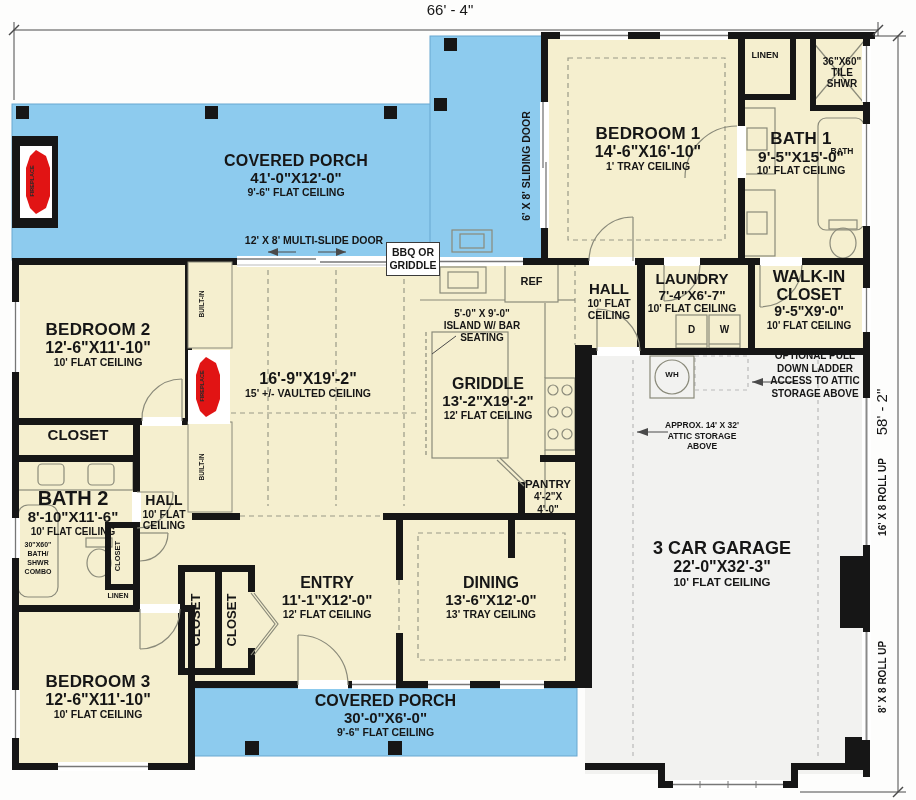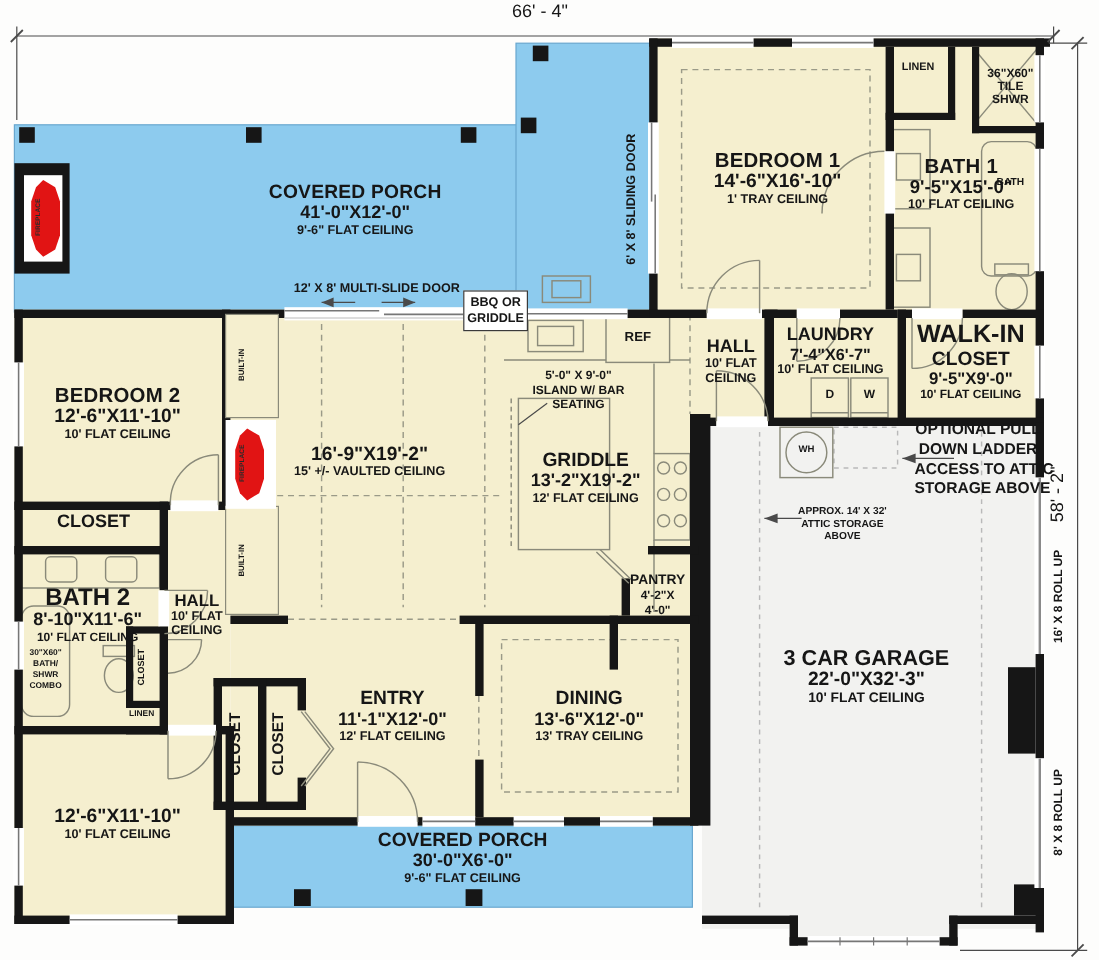--- a/index.html
+++ b/index.html
@@ -368,21 +368,21 @@
 </div>
 
 <div class="lbl" style="left:676px;top:324px;width:31px;font-size:10px">
       <span>D</span>
     </div>
 <div class="lbl" style="left:709px;top:324px;width:31px;font-size:10px">
       <span>W</span>
     </div>
 
 <div class="lbl" style="left:748px;top:267px;width:122px">
-  <span style="font-size:21px">WALK-IN</span>
+  <span style="font-size:17px">WALK-IN</span>
   <span style="font-size:16px">CLOSET</span>
   <span style="font-size:14px">9'-5"X9'-0"</span>
   <span style="font-size:10px">10' FLAT CEILING</span>
 </div>
 
 <div class="lbl" style="left:18px;top:320px;width:160px">
   <span class="t1">BEDROOM 2</span>
   <span class="t2" style="font-size:16px">12'-6"X11'-10"</span>
   <span class="t3">10' FLAT CEILING</span>
 </div>
@@ -446,20 +446,21 @@
 
 <div class="lbl rot" style="left:92px;top:548px;width:60px;height:16px;font-size:7.5px">
       <span>CLOSET</span>
     </div>
 
 <div class="lbl" style="left:98px;top:592px;width:40px;font-size:7px">
       <span>LINEN</span>
     </div>
 
 <div class="lbl" style="left:18px;top:672px;width:160px">
+  <span class="t1">BEDROOM 3</span>
   <span class="t2" style="font-size:16px">12'-6"X11'-10"</span>
   <span class="t3">10' FLAT CEILING</span>
 </div>
 
 <div class="lbl rot" style="left:149px;top:610px;width:100px;height:20px;font-size:13px">
       <span>CLOSET</span>
     </div>
 <div class="lbl rot" style="left:185px;top:610px;width:100px;height:20px;font-size:13px">
       <span>CLOSET</span>
     </div>
@@ -485,21 +486,21 @@
 <div class="lbl" style="left:632px;top:538px;width:180px">
   <span style="font-size:18px">3 CAR GARAGE</span>
   <span style="font-size:16px">22'-0"X32'-3"</span>
   <span style="font-size:11.5px">10' FLAT CEILING</span>
 </div>
 
 <div class="lbl" style="left:657px;top:371px;width:30px;font-size:8px">
       <span>WH</span>
     </div>
 
-<div class="lbl" style="left:762px;top:350px;width:106px;font-size:13px;line-height:1.25">
+<div class="lbl" style="left:762px;top:350px;width:106px;font-size:10px;line-height:1.25">
   <span>OPTIONAL PULL</span>
       <span>DOWN LADDER</span>
   <span>ACCESS TO ATTIC</span>
       <span>STORAGE ABOVE</span>
 </div>
 
 <div class="lbl" style="left:652px;top:420px;width:100px;font-size:8.5px;line-height:1.25">
   <span>APPROX. 14' X 32'</span>
       <span>ATTIC STORAGE</span>
       <span>ABOVE</span>

